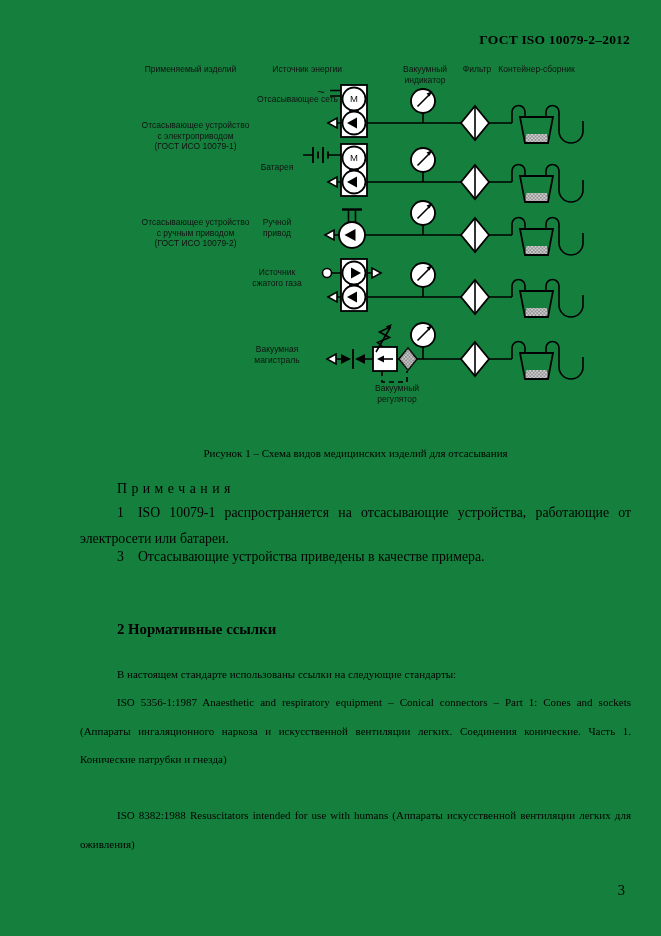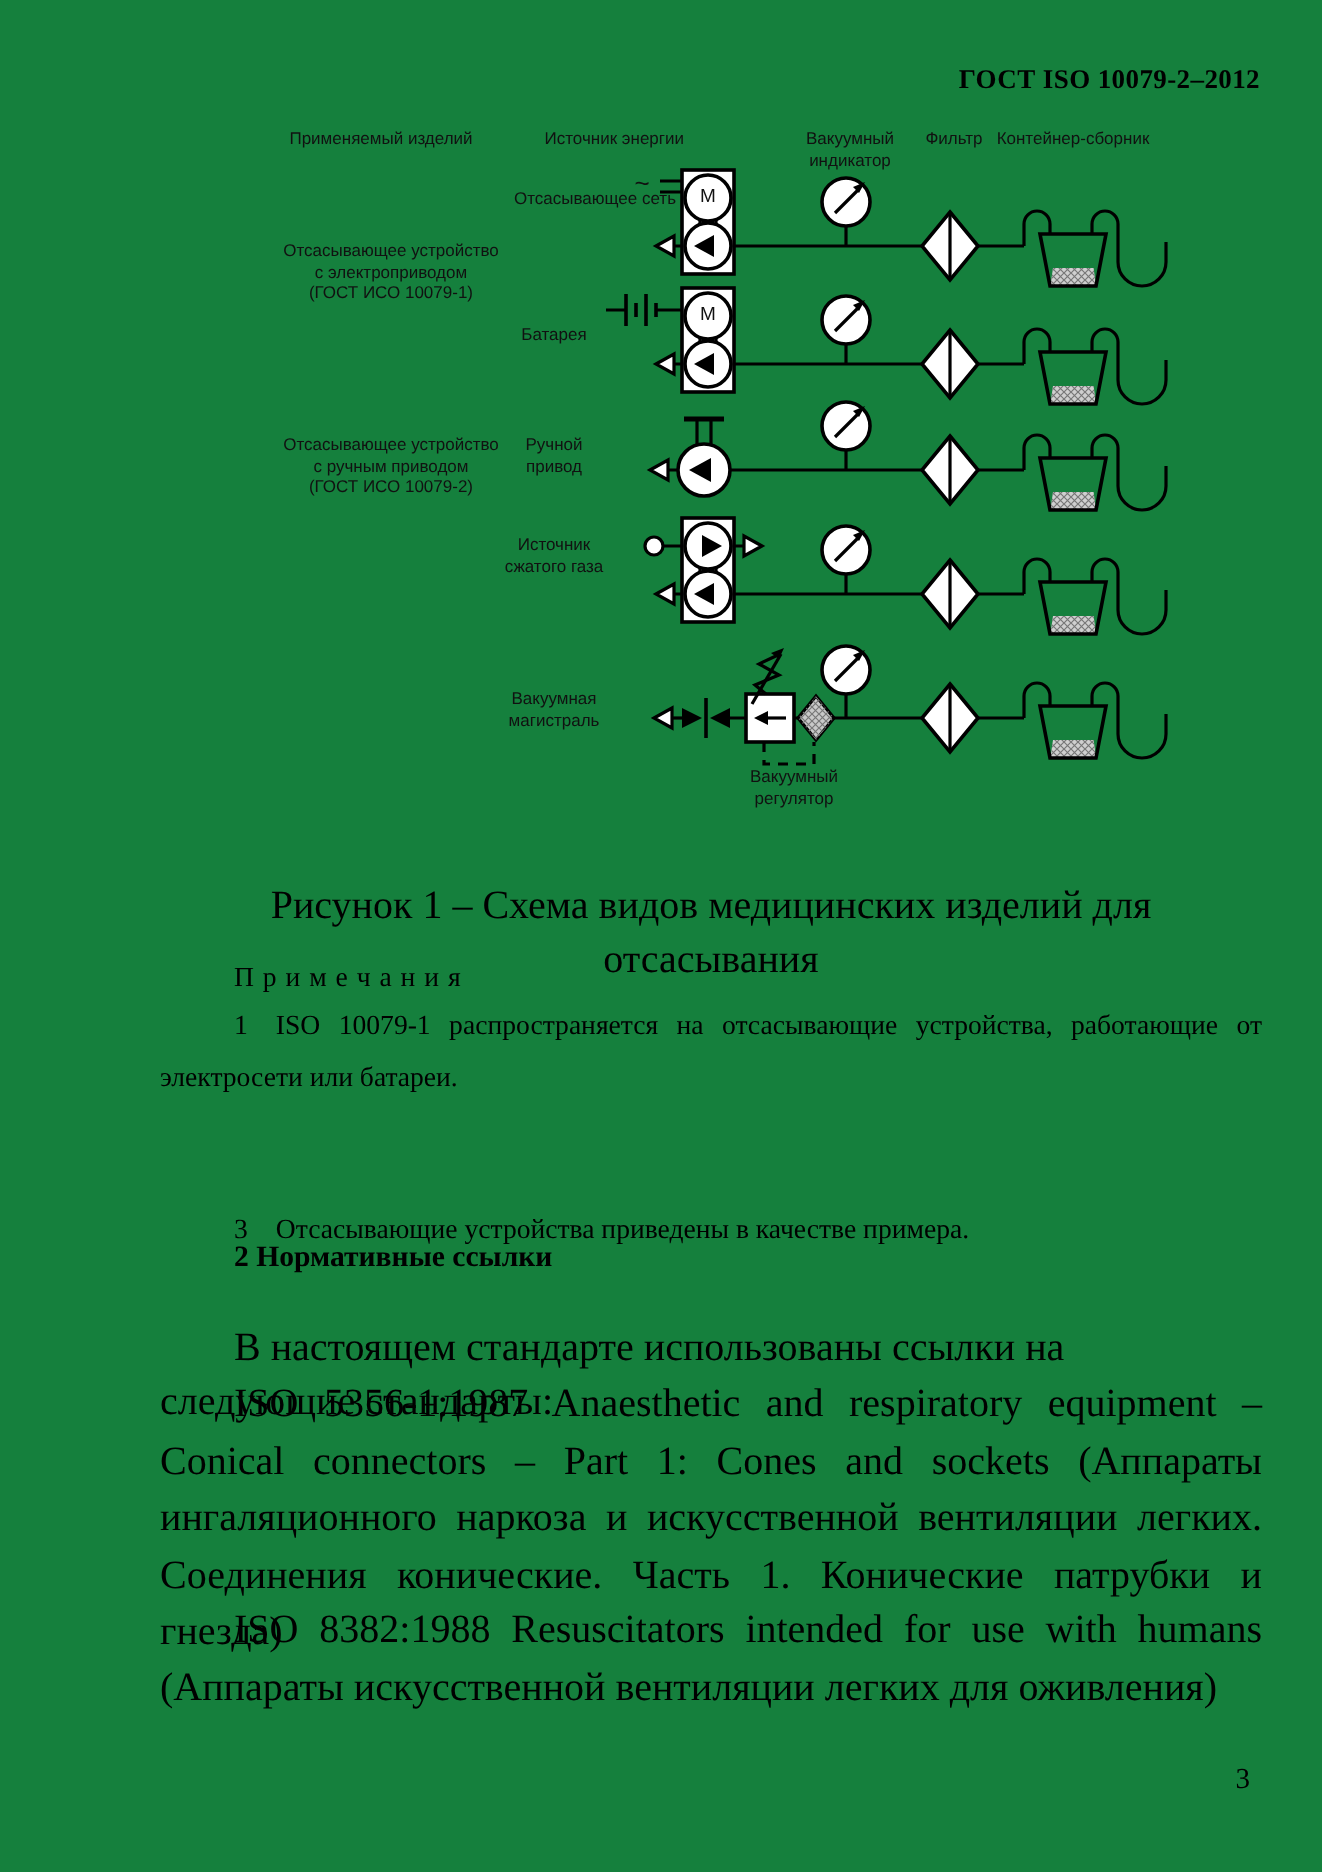--- a/index.html
+++ b/index.html
@@ -17,21 +17,21 @@
   .figure { position:absolute; top:0; left:0; width:661px; height:430px; }
   .figure svg { position:absolute; top:0; left:0; }
   .flabel {
     position:absolute; font-family:"Liberation Sans", sans-serif;
     font-size:8.5px; line-height:10.5px; text-align:center;
     white-space:pre-line; color:#111;
   }
   .flabel.right { text-align:right; white-space:pre-line; }
   .sym { position:absolute; font-family:"Liberation Sans", sans-serif; text-align:center; color:#111; }
   
-  .txt { position:absolute; left:80px; width:551px; font-size:20px; line-height:27px; }
+  .txt { position:absolute; left:80px; width:551px; font-size:11px; line-height:27px; }
   .caption { text-align:center; top:440px; }
   .noteshead { top:475px; padding-left:37px; font-size:13.8px; letter-spacing:.5px; }
   .note { font-size:13.8px; line-height:26px; text-align:justify; text-indent:37px; }
   .note .num { margin-right:14px; }
   .sect-head { top:616px; padding-left:37px; font-weight:bold; font-size:14.8px; }
   .intro { top:661px; text-indent:37px; }
   .ref { text-align:justify; text-indent:37px; line-height:28.5px; }
   .pagenum { position:absolute; top:882px; right:36px; font-size:14.5px; font-family:"Liberation Serif", serif; }
 </style>
 </head>
@@ -234,21 +234,21 @@
     <div class="sym" style="left:312px; top:84px; width:18px; font-size:13px;">~</div>
     <div class="sym" style="left:347px; top:93px; width:14px; font-size:9.5px; line-height:11px;">M</div>
     <div class="sym" style="left:347px; top:152px; width:14px; font-size:9.5px; line-height:11px;">M</div>
   </div>
 
   <div class="txt caption">Рисунок 1 – Схема видов медицинских изделий для отсасывания</div>
 
   <div class="txt noteshead">П р и м е ч а н и я</div>
 
   <div class="txt note" style="top:500px;"><span class="num">1</span><span>ISO 10079-1 распространяется на отсасывающие устройства, работающие от электросети или батареи.</span></div>
-  <div class="txt note" style="top:602px;"><span class="num">3</span><span>Отсасывающие устройства приведены в качестве примера.</span></div>
+  <div class="txt note" style="top:544px;"><span class="num">3</span><span>Отсасывающие устройства приведены в качестве примера.</span></div>
 
   <div class="txt sect-head">2 Нормативные ссылки</div>
   <div class="txt intro">В настоящем стандарте использованы ссылки на следующие стандарты:</div>
 
   <div class="txt ref" style="top:688px;">ISO 5356-1:1987 Anaesthetic and respiratory equipment – Conical connectors – Part 1: Cones and sockets (Аппараты ингаляционного наркоза и искусственной вентиляции легких. Соединения конические. Часть 1. Конические патрубки и гнезда)</div>
   <div class="txt ref" style="top:801px;">ISO 8382:1988 Resuscitators intended for use with humans (Аппараты искусственной вентиляции легких для оживления)</div>
 
   <div class="pagenum">3</div>
 </div>
 

